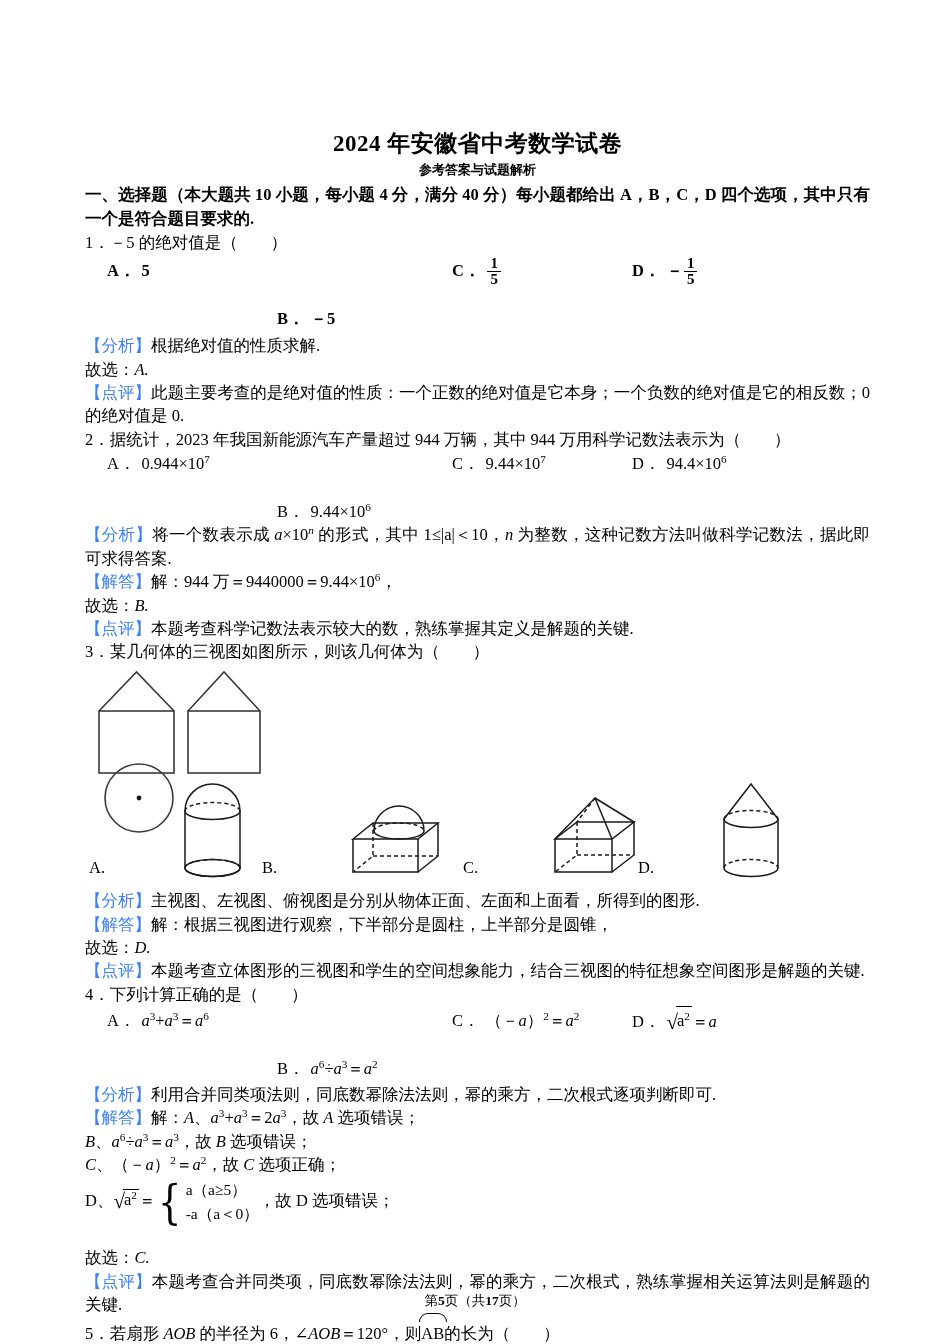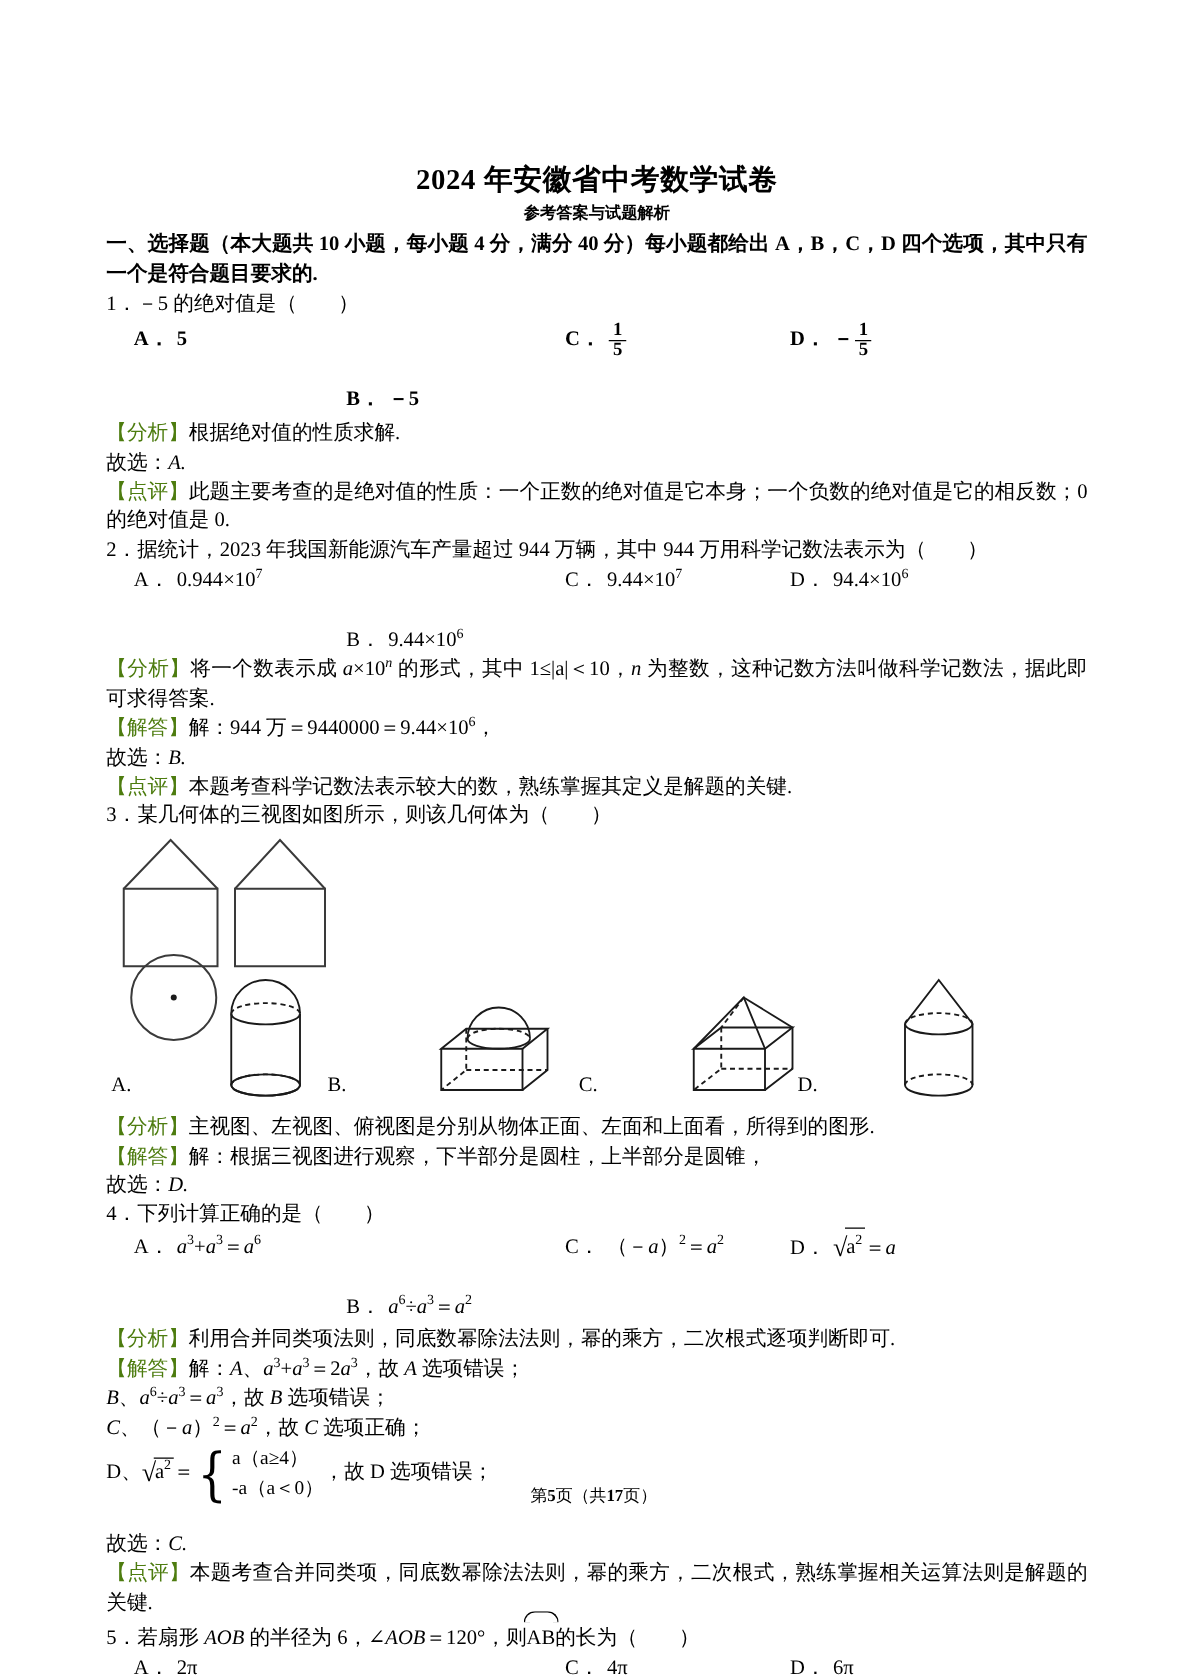--- a/index.html
+++ b/index.html
@@ -52,21 +52,21 @@
   }
 
   
   .line {
     font-size: 16.5px;
     line-height: 1.42;
     margin: 0;
     text-align: justify;
   }
   .q-line { font-size: 16.5px; line-height: 1.44; margin: 0; }
-  .tag { color: #4d7c0f; font-weight: normal; margin-top: 40px; }
+  .tag { color: #3b82f6; font-weight: normal; margin-top: 40px; }
   .ital { font-style: italic; }
 
   
   .opts {
     display: flex;
     font-size: 16.5px;
     line-height: 1.44;
     padding-left: 22px;
     align-items: flex-start;
   }
@@ -139,21 +139,21 @@
 
   
   .figs { position: relative; }
   svg { display: block; overflow: visible; }
   .fig-label { font-size: 16.5px; }
 
   
   .footer {
     position: absolute;
     left: 0;
-    top: 1188px;
+    top: 1292px;
     width: 950px;
     text-align: center;
     font-size: 13.5px;
     font-family: "Liberation Serif", serif;
   }
   .footer b { font-weight: bold; }
   .foot-rule {
     position: absolute;
     left: 398px;
     top: 1246px;
@@ -306,20 +306,23 @@
 
   <div class="line">
     <span class="tag">【分析】</span><span>主视图、左视图、俯视图是分别从物体正面、左面和上面看，所得到的图形.</span>
   </div>
   <div class="line">
     <span class="tag">【解答】</span><span>解：根据三视图进行观察，下半部分是圆柱，上半部分是圆锥，</span>
   </div>
   <div class="line">
     <span>故选：</span><span class="ital">D.</span>
   </div>
+  <div class="line">
+    <span class="tag">【点评】</span><span>本题考查立体图形的三视图和学生的空间想象能力，结合三视图的特征想象空间图形是解题的关键.</span>
+  </div>
 
   <div class="q-line">
     <span>4．</span><span>下列计算正确的是（　　）</span>
   </div>
   <div class="opts" style="line-height:1.7;">
     <span class="opt w1">
       <span class="opt-lbl">A．</span><span class="ital">a</span><sup>3</sup>+<span class="ital">a</span><sup>3</sup>＝<span class="ital">a</span><sup>6</sup>
     </span>
     <span class="opt w2">
       <span class="opt-lbl">B．</span><span class="ital">a</span><sup>6</sup>÷<span class="ital">a</span><sup>3</sup>＝<span class="ital">a</span><sup>2</sup>
@@ -340,21 +343,21 @@
   <div class="line">
     <span class="ital">B</span>、<span class="ital">a</span><sup>6</sup>÷<span class="ital">a</span><sup>3</sup>＝<span class="ital">a</span><sup>3</sup>，故 <span class="ital">B</span> 选项错误；
   </div>
   <div class="line">
     <span class="ital">C</span>、（－<span class="ital">a</span>）<sup>2</sup>＝<span class="ital">a</span><sup>2</sup>，故 <span class="ital">C</span> 选项正确；
   </div>
   <div class="line" style="line-height:1.2; margin-top:2px; margin-bottom:2px;">
     <span>D、</span><span class="rad"><span class="sign">√</span><span class="body">a<sup>2</sup></span></span>＝<span class="piecewise">
           <span class="brace">{</span>
           <span class="cases">
-            <span style="display:block">a（a≥4）</span>
+            <span style="display:block">a（a≥5）</span>
             <span style="display:block">-a（a＜0）</span>
           </span>
         </span><span>，故 D 选项错误；</span>
   </div>
   <div class="line" style="margin-top:20px;">
     <span>故选：</span><span class="ital">C.</span>
   </div>
   <div class="line">
     <span class="tag">【点评】</span><span>本题考查合并同类项，同底数幂除法法则，幂的乘方，二次根式，熟练掌握相关运算法则是解题的关键.</span>
   </div>

